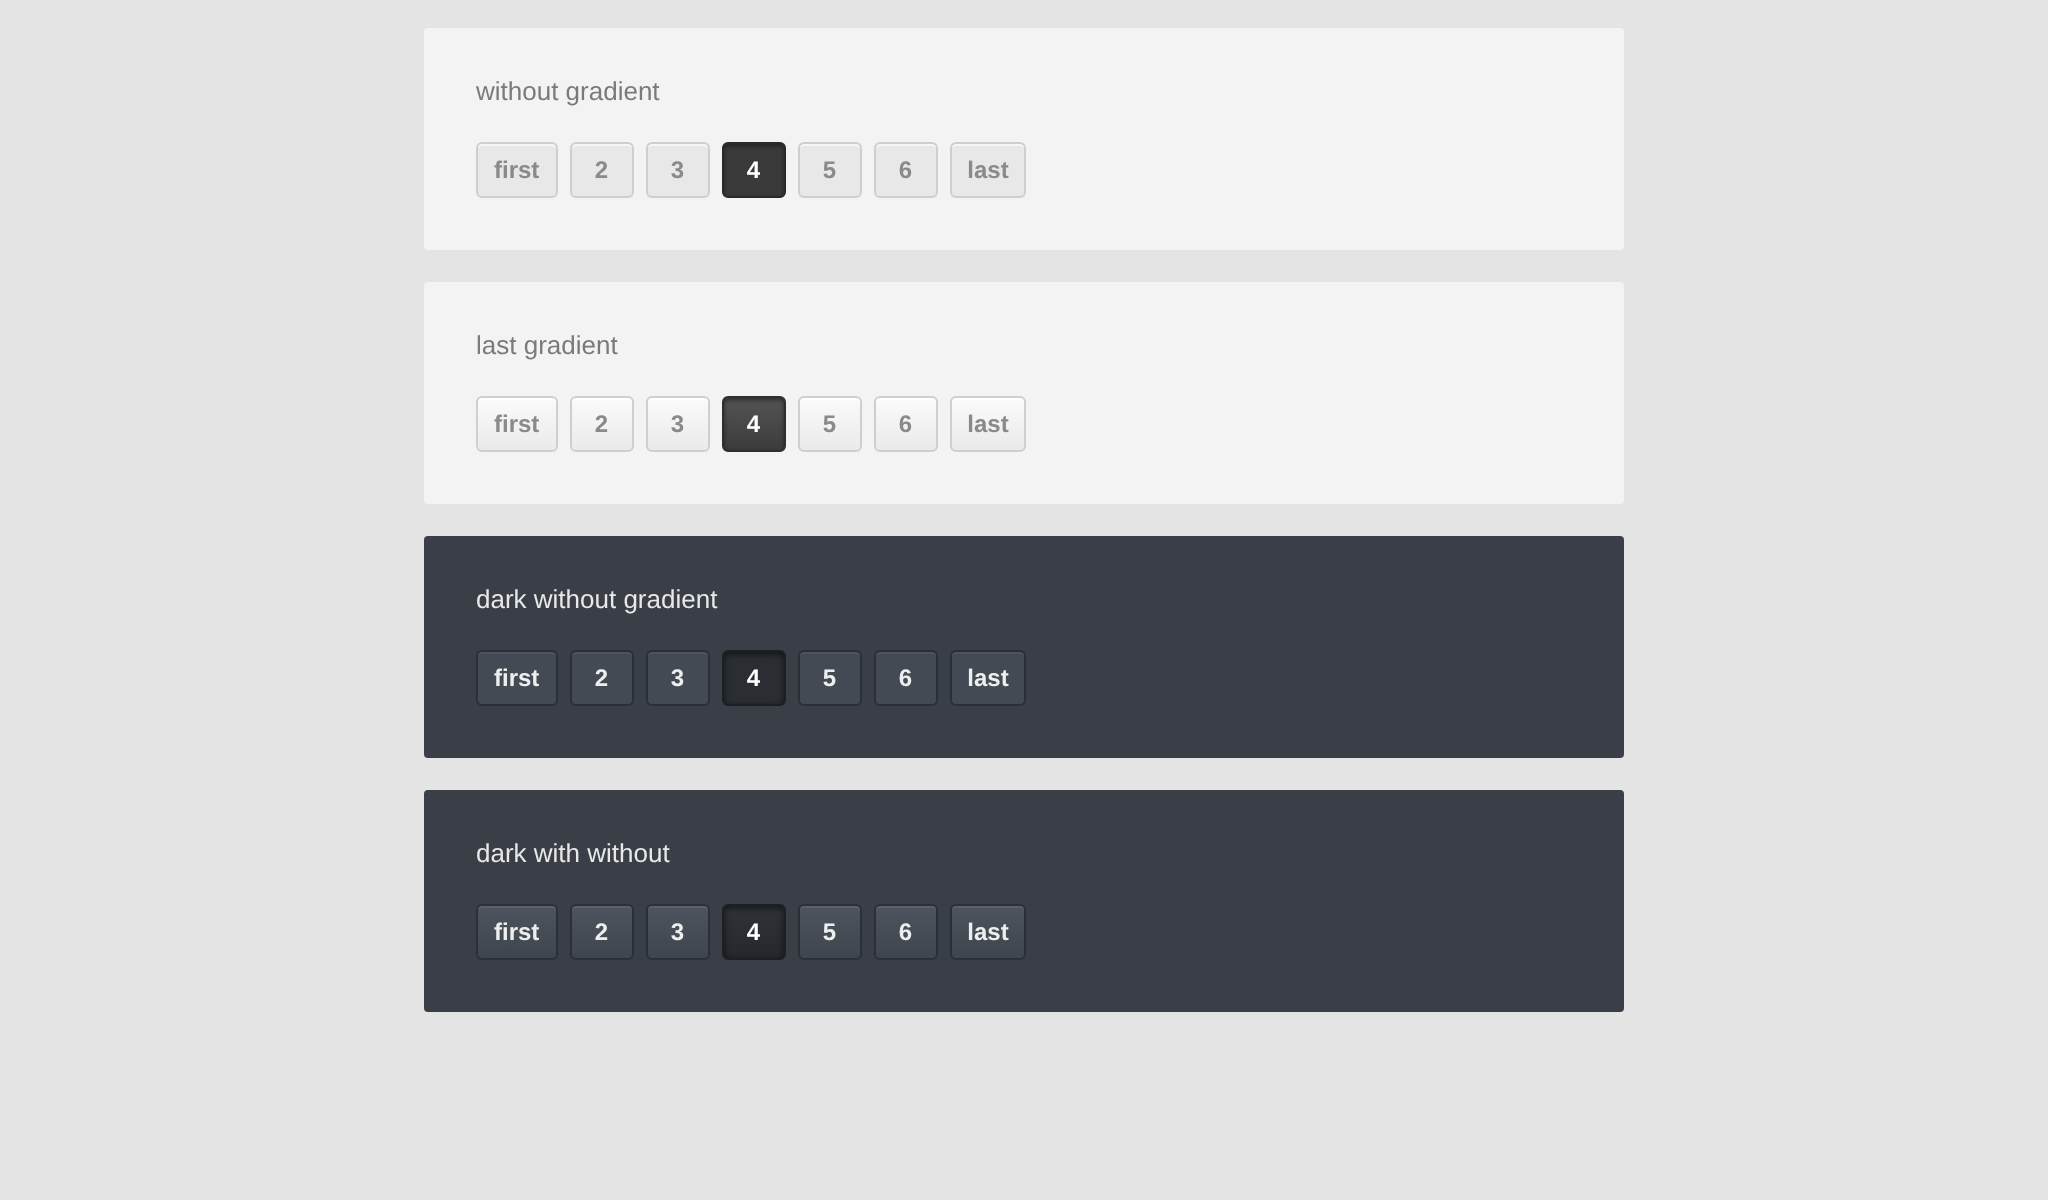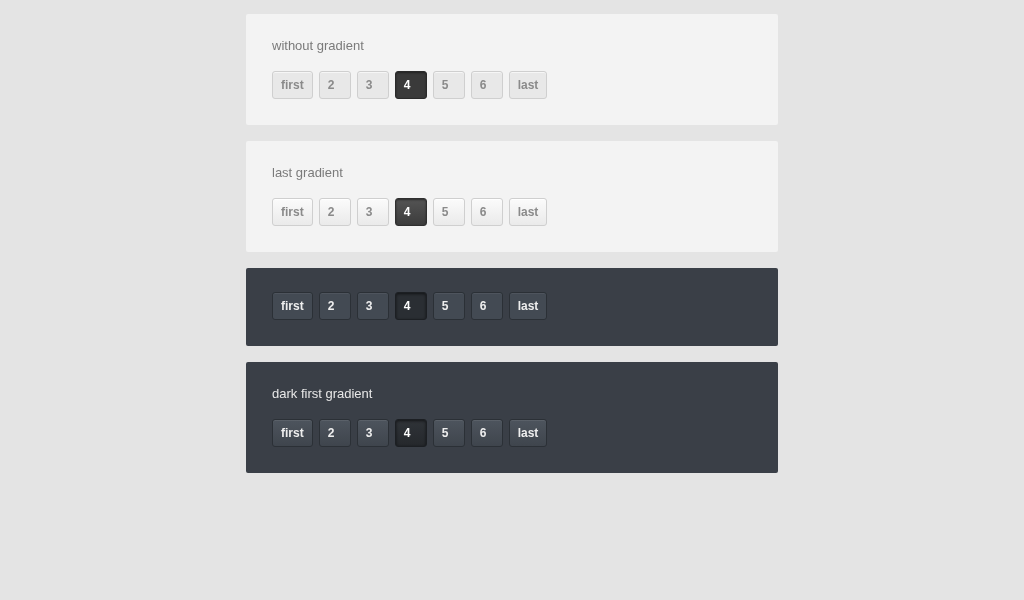--- a/index.html
+++ b/index.html
@@ -7,21 +7,21 @@
     padding: 0;
     width: 1024px;
     height: 600px;
     background: #e4e4e4;
     font-family: "Helvetica Neue", Helvetica, Arial, sans-serif;
     font-size: 13px;
     color: #777;
     -webkit-font-smoothing: antialiased;
   }
   .wrap {
-    width: 532px;
+    width: 600px;
     margin: 0 auto;
     padding-top: 14px;
   }
   .section {
     padding: 24px 26px 26px 26px;
     margin-bottom: 16px;
     border-radius: 2px;
   }
   .section.light { background: #f3f3f3; }
   .section.dark  { background: #3a3f47; }
@@ -41,21 +41,21 @@
     padding: 0;
     display: flex;
     gap: 6px;
   }
   ul.pager li {
     display: block;
   }
   ul.pager a {
     display: inline-block;
     min-width: 14px;
-    text-align: left;
+    text-align: center;
     padding: 6px 8px 6px 8px;
     font-size: 12px;
     font-weight: 700;
     text-decoration: none;
     border-radius: 3px;
     line-height: 14px;
     cursor: pointer;
   }
 
   
@@ -139,33 +139,34 @@
       <li><a>2</a></li>
       <li><a>3</a></li>
       <li><a class="active">4</a></li>
       <li><a>5</a></li>
       <li><a>6</a></li>
       <li><a>last</a></li>
     </ul>
   </div>
 
   <div class="section dark">
+    <p class="title">dark without gradient</p>
     <ul class="pager flat">
       <li><a>first</a></li>
       <li><a>2</a></li>
       <li><a>3</a></li>
       <li><a class="active">4</a></li>
       <li><a>5</a></li>
       <li><a>6</a></li>
       <li><a>last</a></li>
     </ul>
   </div>
 
   <div class="section dark">
-    <p class="title">dark first gradient</p>
+    <p class="title">dark with without</p>
     <ul class="pager grad">
       <li><a>first</a></li>
       <li><a>2</a></li>
       <li><a>3</a></li>
       <li><a class="active">4</a></li>
       <li><a>5</a></li>
       <li><a>6</a></li>
       <li><a>last</a></li>
     </ul>
   </div>

